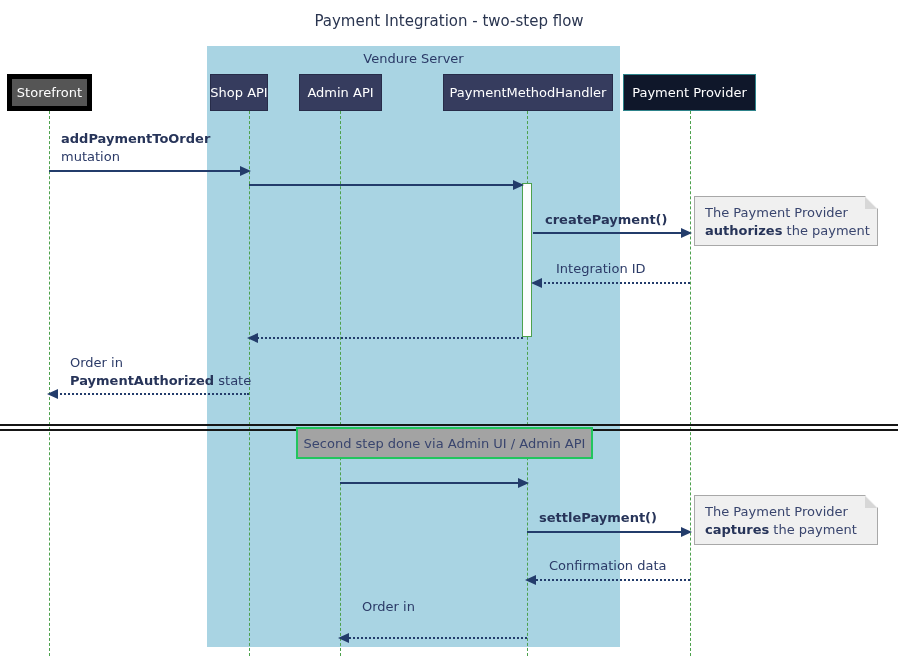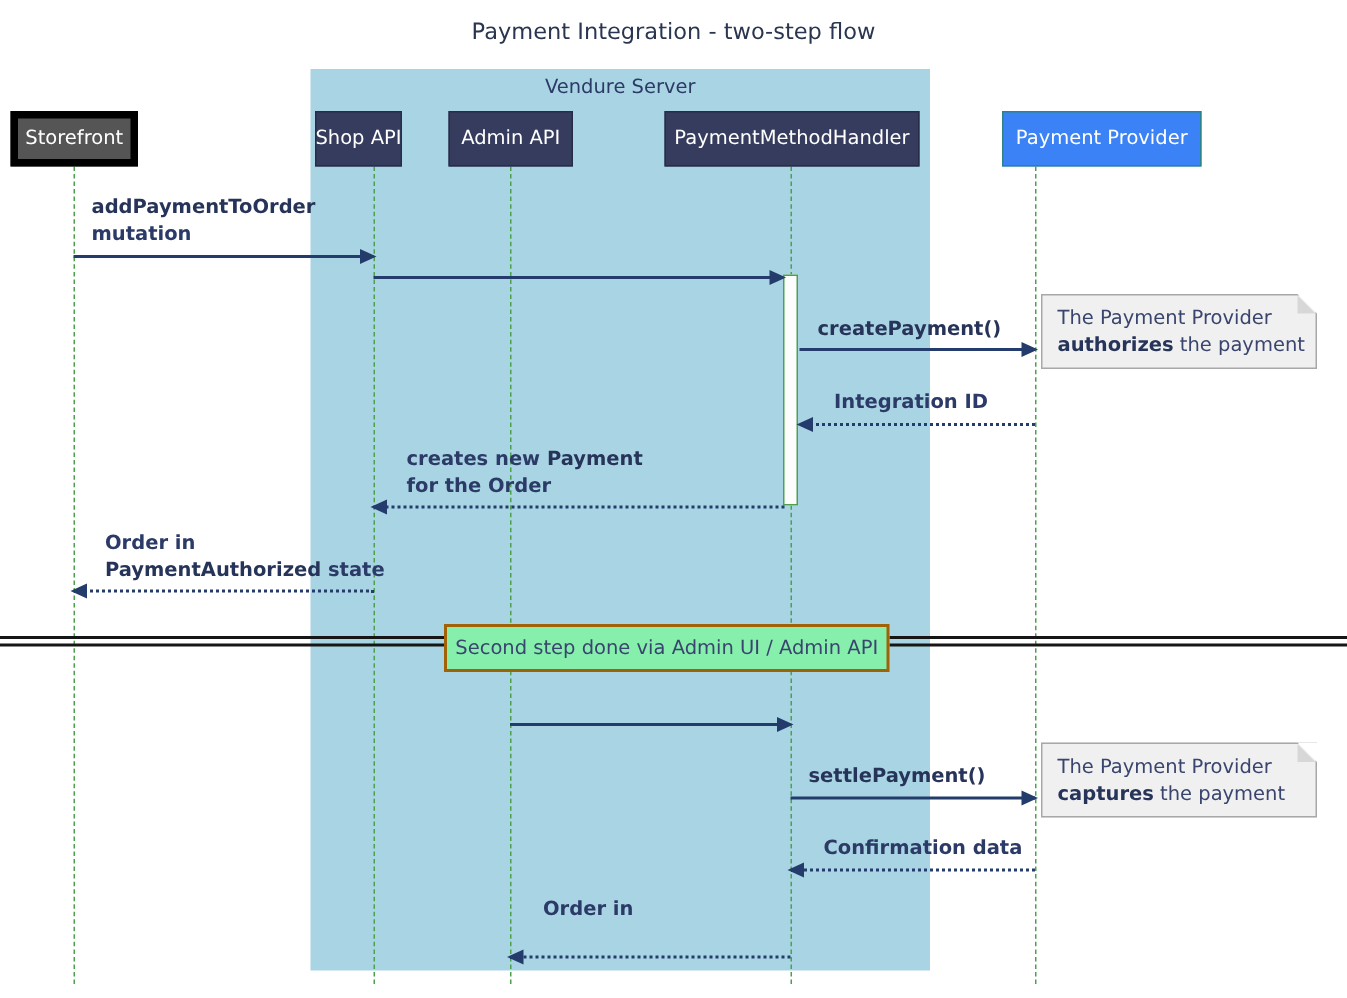--- a/index.html
+++ b/index.html
@@ -21,21 +21,21 @@
   .frame { left:207px; top:46px; width:413px; height:601px; background:#a9d4e3; }
   .frame-label { left:207px; top:51px; width:413px; text-align:center; font-size:13px; color:#2b3a67; }
 
   
   .participant {
     top:74px; height:37px; display:flex; align-items:center; justify-content:center;
     font-size:13px; color:#ffffff; white-space:nowrap; box-sizing:border-box;
   }
   .p-gray { background:#555555; border:5px solid #000000; }
   .p-navy { background:#363c5e; border:1px solid #272c49; }
-  .p-teal { background:#3b82f6; border:1px solid #2d838a;margin-left:45px; }
+  .p-teal { background:#0f172a; border:1px solid #2d838a; }
 
   
   .lifeline { top:111px; height:545px; width:0; border-left:1px dashed #4da14d; }
 
   
   .activation {
     left:522px; top:183px; width:10px; height:154px;
     background:#fdfdfd; border:1px solid #4da14d; box-sizing:border-box;
   }
 
@@ -48,31 +48,31 @@
     border-top:5px solid transparent; border-bottom:5px solid transparent;
     border-left:11px solid #233c6b;
   }
   .arr.left::before {
     content:""; position:absolute; left:-2px; top:-6px; width:0; height:0;
     border-top:5px solid transparent; border-bottom:5px solid transparent;
     border-right:11px solid #233c6b;
   }
 
   
-  .msg { font-size:13px; line-height:18px; color:#2b3a67; white-space:nowrap;font-weight:bold; }
+  .msg { font-size:13px; line-height:18px; color:#2b3a67; white-space:nowrap; }
   .msg b, .note b { color:#273459; }
 
   
   .divider-line {
     left:0; top:424px; width:898px; height:3px;
     border-top:2px solid #161616; border-bottom:2px solid #161616;
   }
   .divider-box {
-    left:296px; top:416px; width:297px; height:32px; box-sizing:border-box;
-    background:#86efac; border:2px solid #a16207;
+    left:296px; top:427px; width:297px; height:32px; box-sizing:border-box;
+    background:#a3a3a3; border:2px solid #22c55e;
     display:flex; align-items:center; justify-content:center;
     font-size:13px; color:#39456e; white-space:nowrap; z-index:5;
   }
 
   
   .note {
     left:694px; width:184px; height:50px; box-sizing:border-box;
     background:#f0f0f0; border:1px solid #a8a8a8;
     font-size:13px; line-height:18px; color:#39456e;
     padding:7px 0 0 10px; white-space:nowrap; z-index:4;
@@ -126,24 +126,20 @@
   <div class="abs note" style="top:196px">
     <div>The Payment Provider</div>
     <div>
       <b>authorizes</b><span> the payment</span>
     </div>
   </div>
 
   <div class="abs msg" style="left:556px;top:260px">Integration ID</div>
   <div class="abs arr dotted left" style="left:533px;top:282px;width:157px"></div>
 
-  <div class="abs msg" style="left:271px;top:298px">
-    <div><span>creates new </span><b>Payment</b></div>
-    <div>for the Order</div>
-  </div>
   <div class="abs arr dotted left" style="left:249px;top:337px;width:274px"></div>
 
   <div class="abs msg" style="left:70px;top:354px">
     <div>Order in</div>
     <div><b>PaymentAuthorized</b><span> state</span></div>
   </div>
   <div class="abs arr dotted left" style="left:49px;top:393px;width:200px"></div>
 
   <div class="abs divider-line"></div>
   <div class="abs divider-box">Second step done via Admin UI / Admin API</div>

